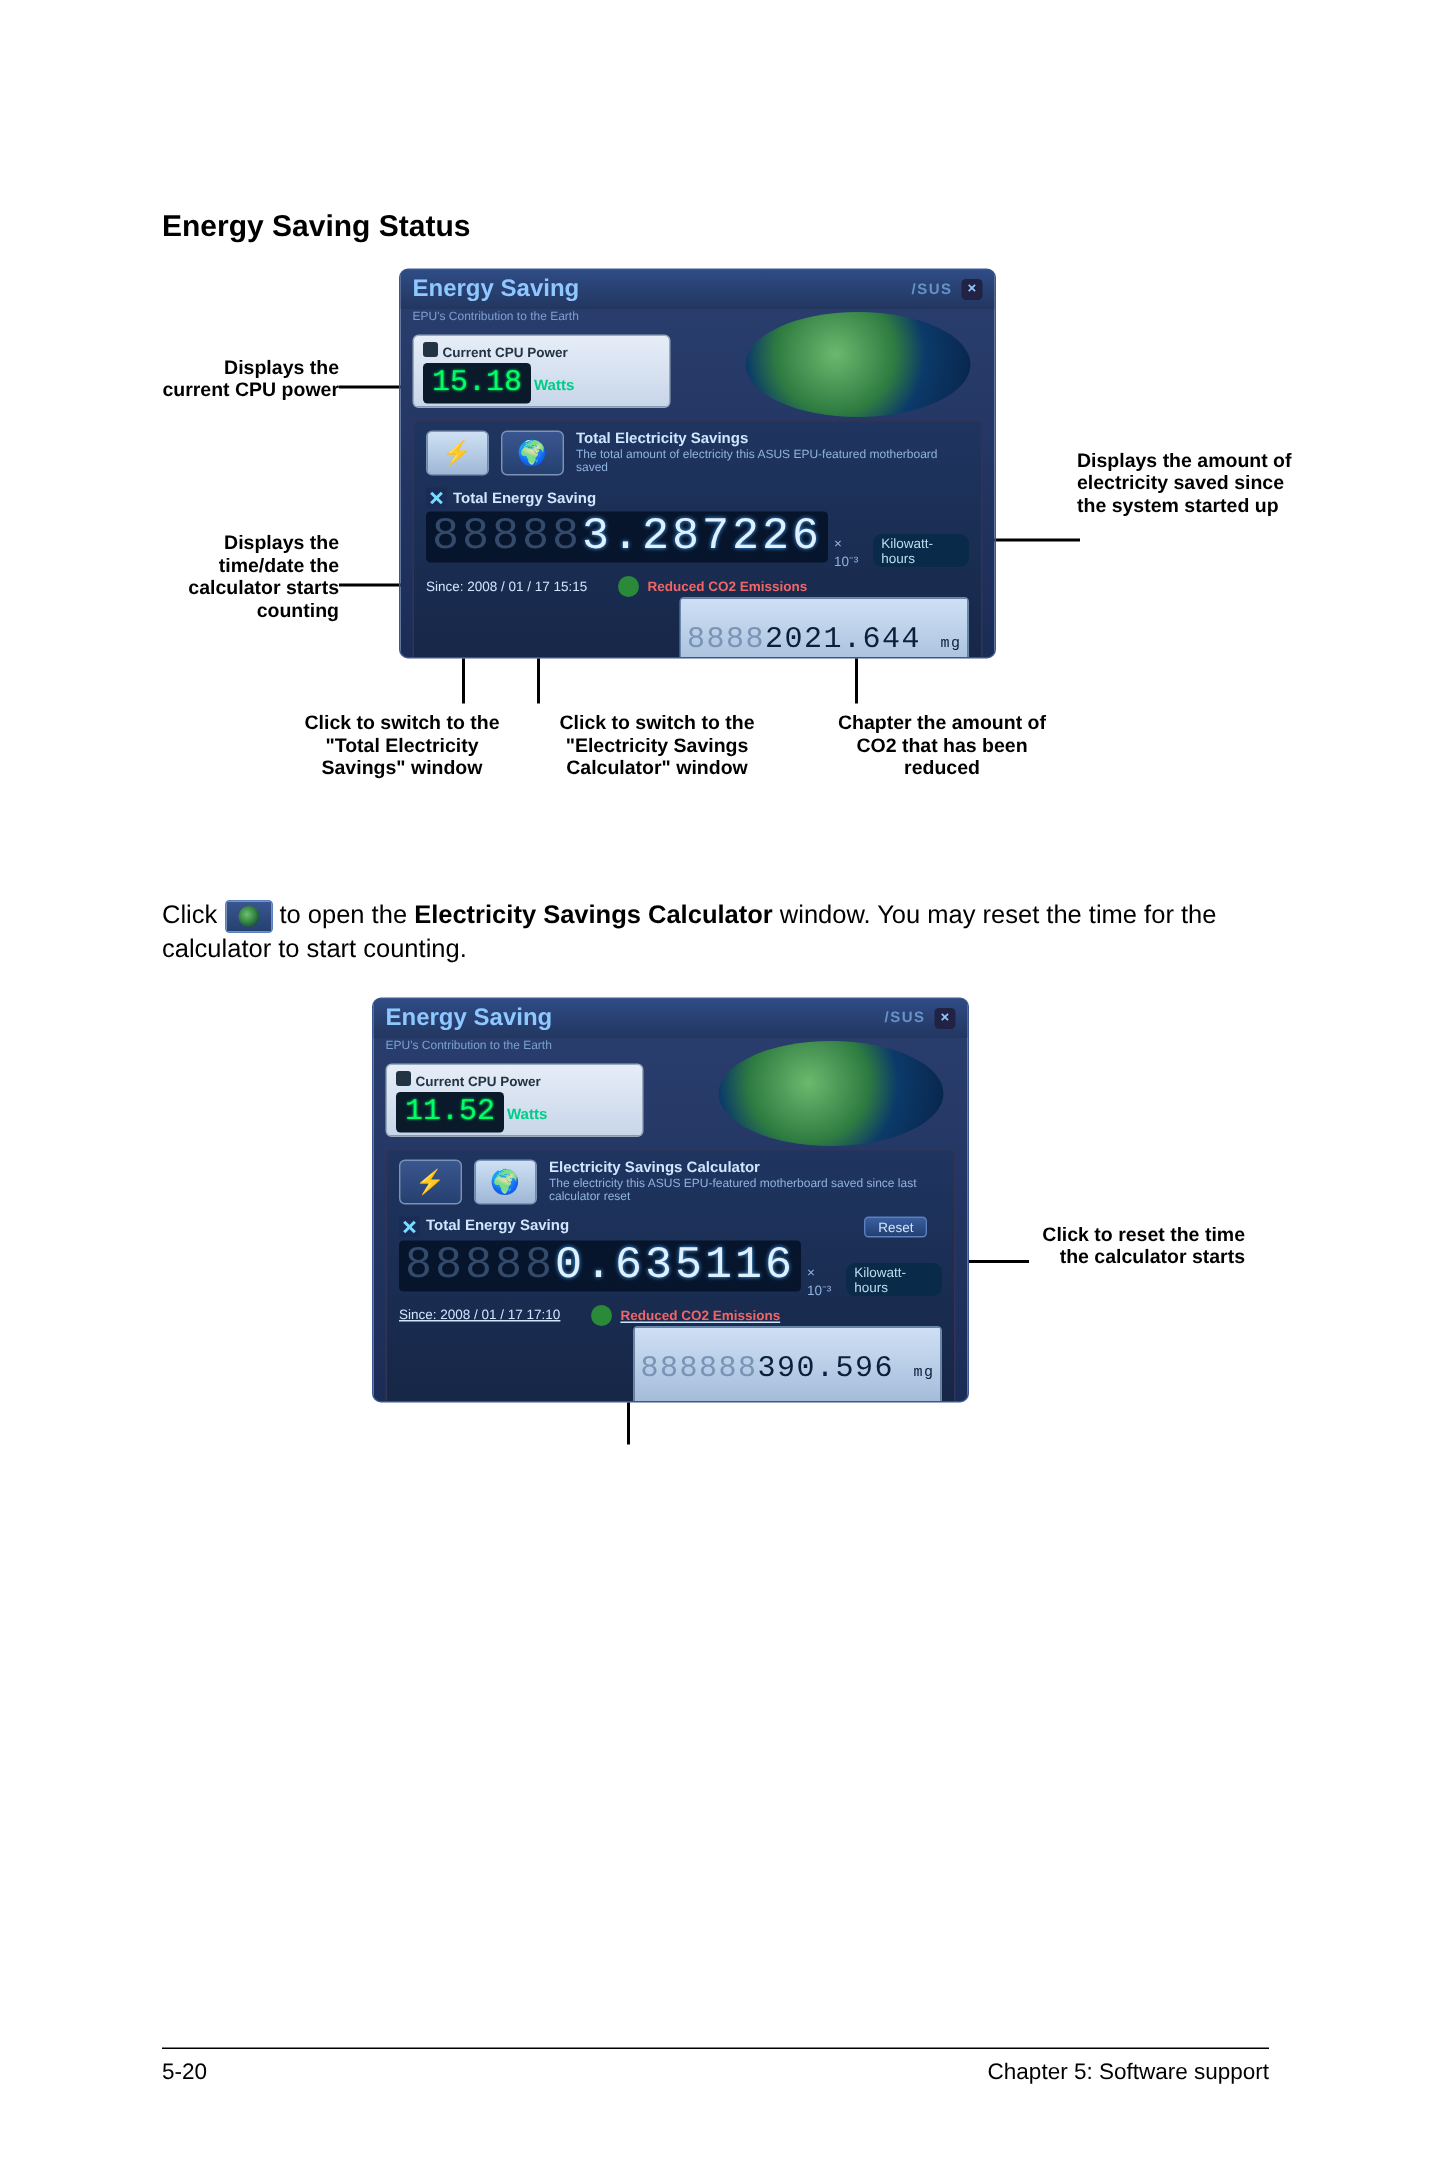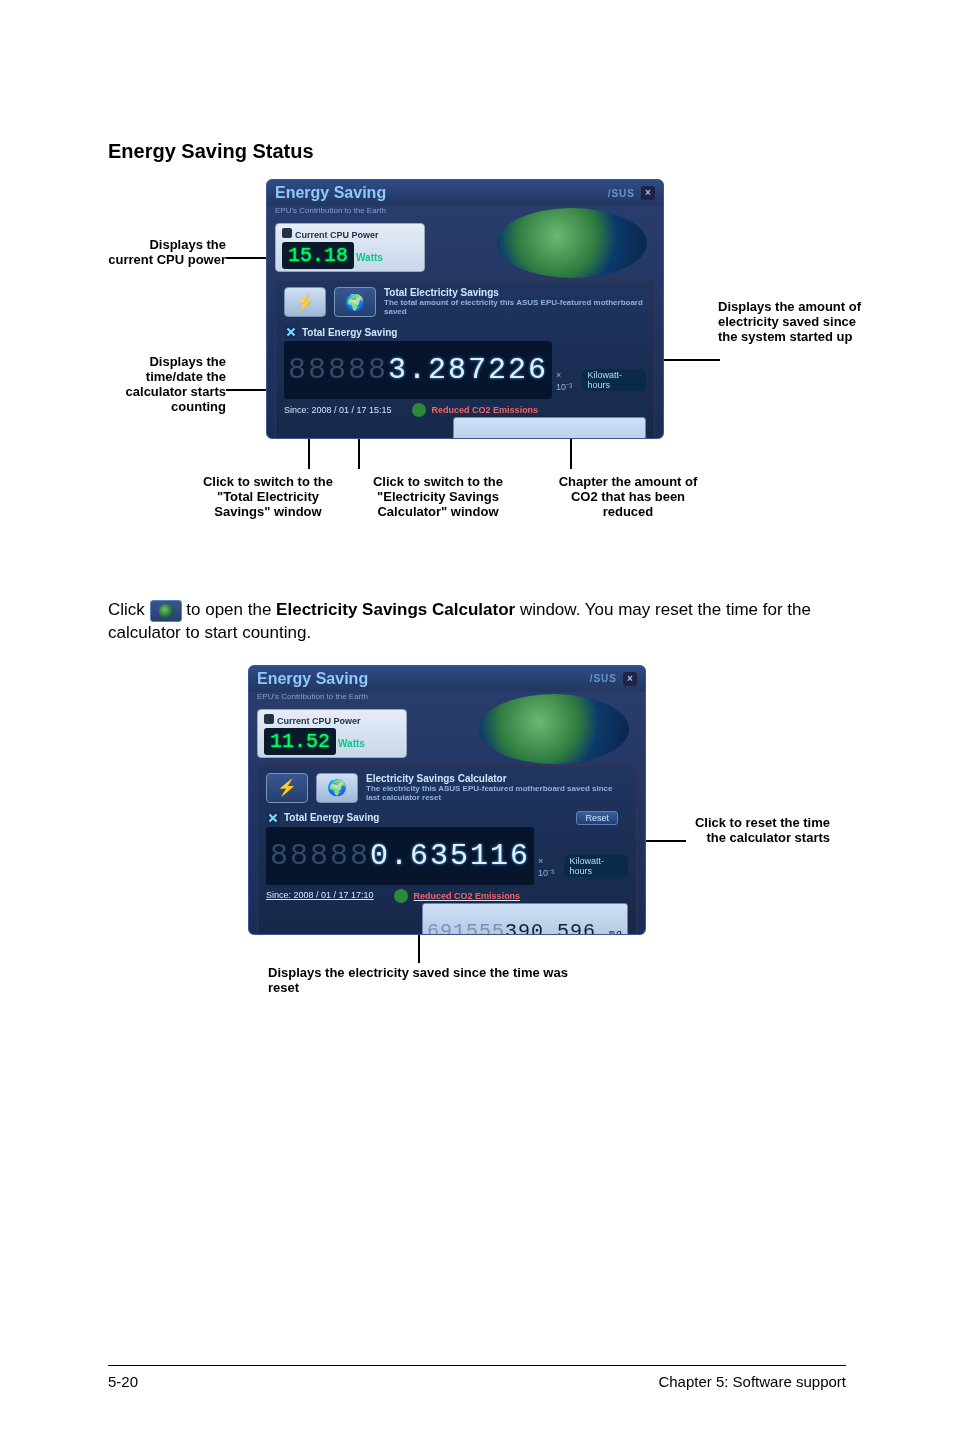--- a/index.html
+++ b/index.html
@@ -49,21 +49,21 @@
     font-size: 10px; line-height: 14px; text-align: center;
     color: #8fc8ff;
   }
   .sub-line { font-size: 8px; color: #7aa0d0; padding: 0 8px; }
   .cpu-box {
     background: linear-gradient(#e6edf7,#c8d6ea);
     color: #234;
     border-radius: 4px;
     margin: 8px;
     padding: 4px 6px 2px 6px;
-    width: 150px;
+    width: 172px;
     border: 1px solid #9ab;
   }
   .cpu-box .lbl { font-size: 9px; font-weight: bold; }
   .cpu-box .val {
     font-family: "Courier New", monospace;
     color: #00ff66;
     background: #0a1a2a;
     text-shadow: 0 0 2px #0f6;
     font-size: 20px;
     padding: 2px 6px;
@@ -92,21 +92,21 @@
   .tab-icon {
     width: 42px; height: 30px;
     background: linear-gradient(#cfe0f5,#9fb8d6);
     border-radius: 4px;
     display: flex; align-items: center; justify-content: center;
     font-size: 16px;
     border: 1px solid #7a94b6;
   }
   .tab-icon.dark { background: linear-gradient(#3a5690,#25406f); color:#8fc8ff;}
   .inner-title { font-size: 10px; font-weight: bold; color: #cfe6ff; }
-  .inner-sub { font-size: 8px; color: #8fb2e0; font-weight: bold; }
+  .inner-sub { font-size: 8px; color: #8fb2e0; }
   .section-label {
     font-size: 10px; color: #cfe6ff; font-weight: bold;
     display: flex; align-items: center; gap: 4px;
     margin: 4px 0 2px 0;
   }
   .section-label .xicon {
     width: 14px; height: 14px;
     background: #1a2c56;
     display: inline-block; position: relative;
   }
@@ -115,21 +115,21 @@
     background: #7df; transform: rotate(45deg);
   }
   .section-label .xicon::after { transform: rotate(-45deg); }
   .big-number {
     font-family: "Courier New", monospace;
     font-size: 30px;
     color: #e0f0ff;
     letter-spacing: 2px;
     background: #07152c;
     border-radius: 3px;
-    padding: 12px 4px;
+    padding: 0 4px;
     display: inline-block;
     text-shadow: 0 0 3px #4af;
   }
   .big-number .dim { color: #334a6a; text-shadow: none; }
   .kw-line { display:flex; align-items: baseline; gap: 4px; }
   .kw-line .exp { font-size: 9px; color: #8fb2e0; }
   .kw-line .kwu { font-size: 9px; background:#0a2a4a; border-radius:6px; padding:1px 5px; color:#bde;}
   .since { font-size: 9px; color:#cfe6ff; margin-top: 3px;}
   .reduced-line {
     display: flex; align-items: center; gap: 6px;
@@ -346,29 +346,28 @@
         <span class="kwu">Kilowatt-hours</span>
       </div>
       <div style="display:flex; align-items:center; gap:20px;text-decoration:underline;">
         <div class="since">Since: 2008 / 01 / 17 17:10</div>
         <div class="reduced-line">
           <span class="ric"></span>
           <span class="rt">Reduced CO2 Emissions</span>
         </div>
       </div>
       <div style="text-align:right;">
-        <span class="co2-number"><span style="color:#7a94b6;">691555</span><span>390.596</span> <span class="mg">mg</span></span>
+        <span class="co2-number"><span style="color:#7a94b6;">888888</span><span>390.596</span> <span class="mg">mg</span></span>
       </div>
     </div>
   </div>
 
   <div class="line" style="left:538px; top:175px; width:40px; height:2px;"></div>
   <div class="callout r" style="left:582px; top:150px; width:140px;text-align:right;">Click to reset the time the calculator starts</div>
 
   <div class="line" style="left:310px; top:270px; width:2px; height:28px;"></div>
-  <div class="callout" style="left:160px; top:300px; width:300px; text-align:left;">Displays the electricity saved since the time was reset</div>
 </div>
 
 <hr class="footer-rule">
 <div class="footer">
   <span>5-20</span>
   <span>Chapter 5: Software support</span>
 </div>
 
 </body></html>

